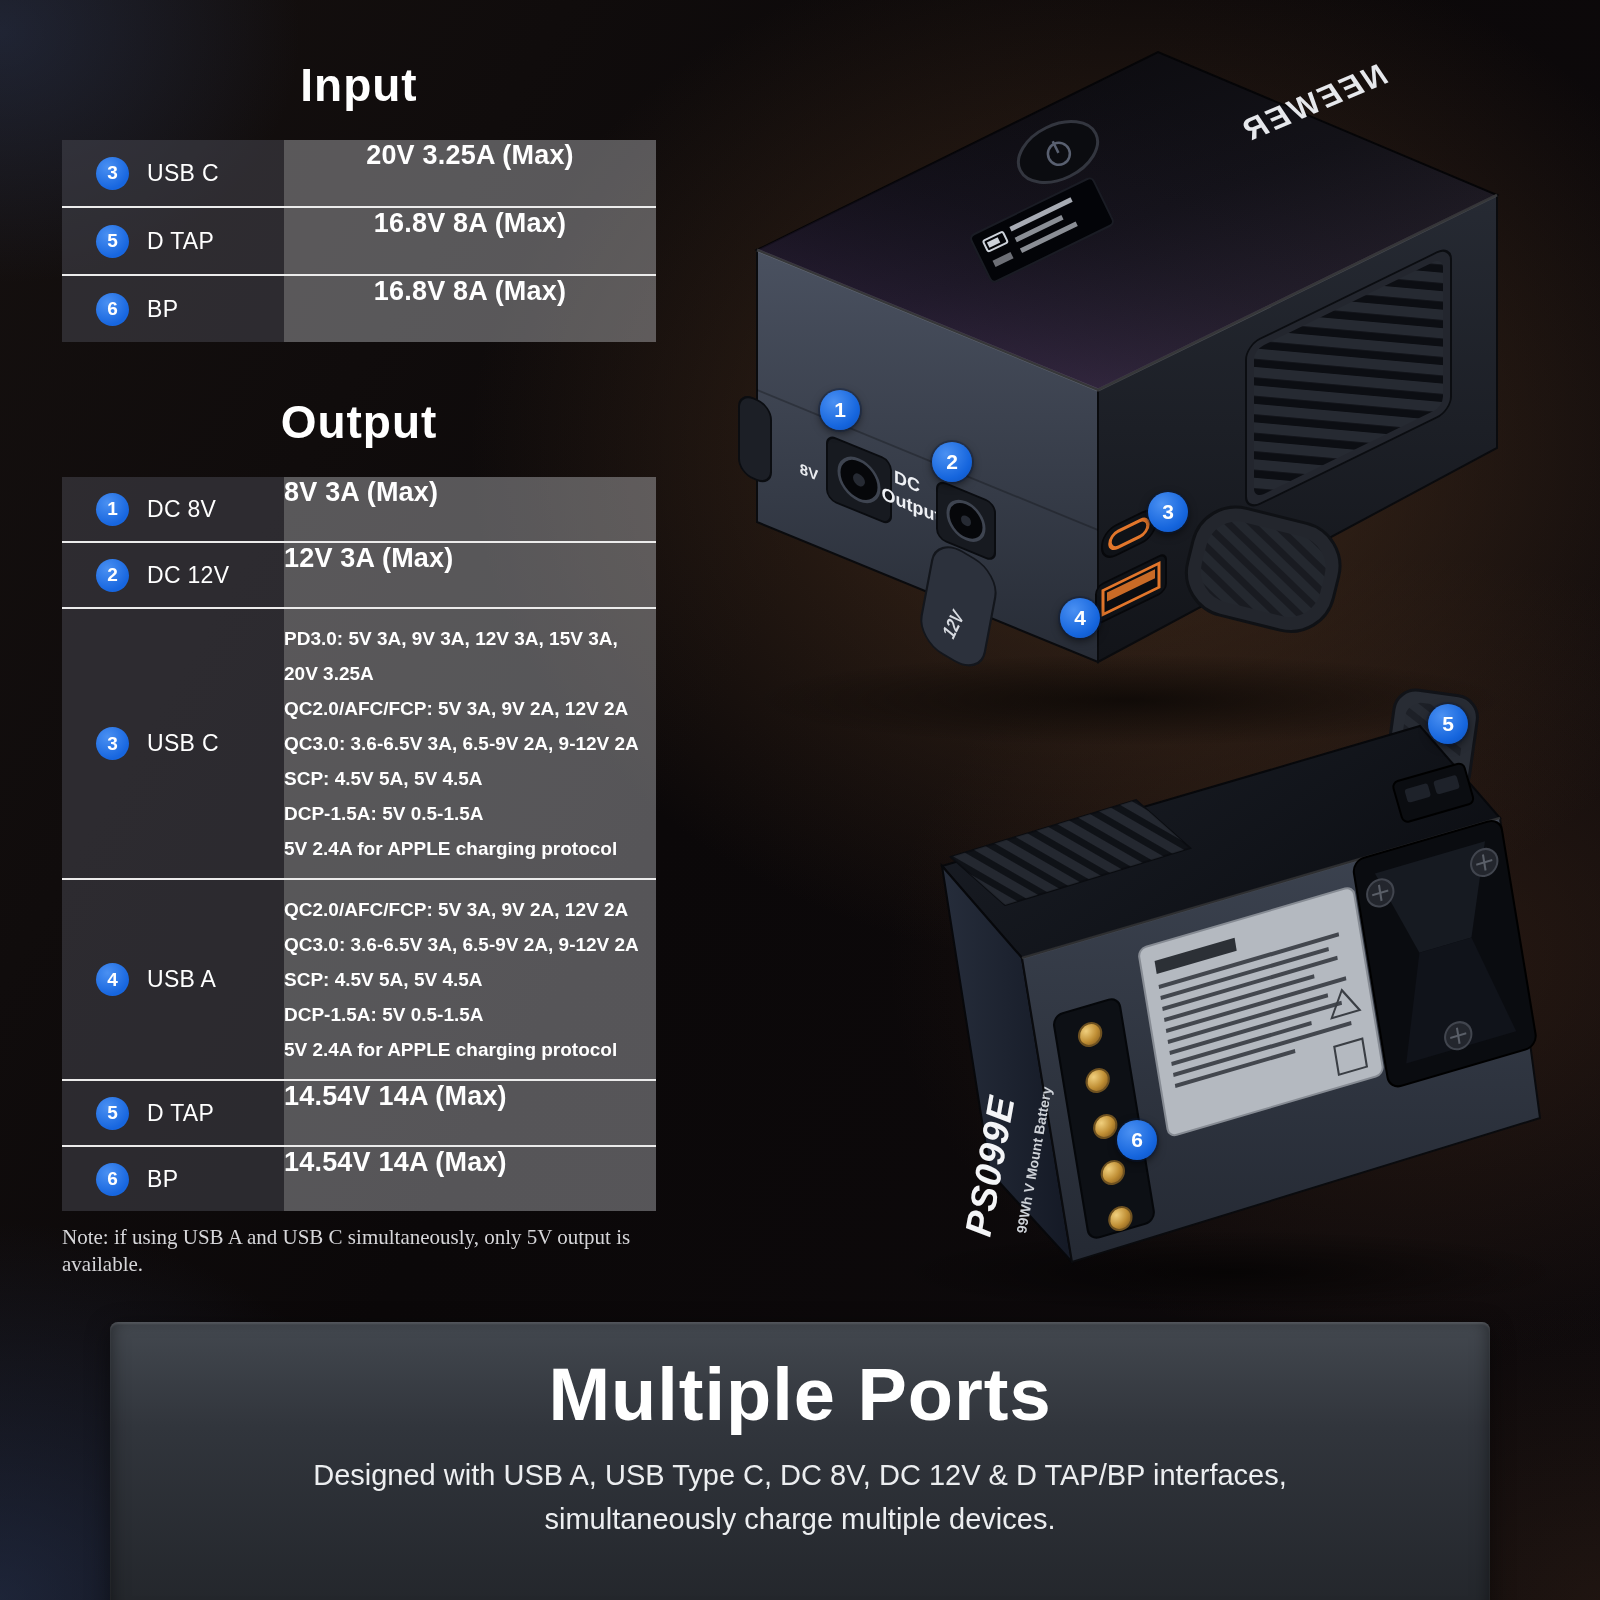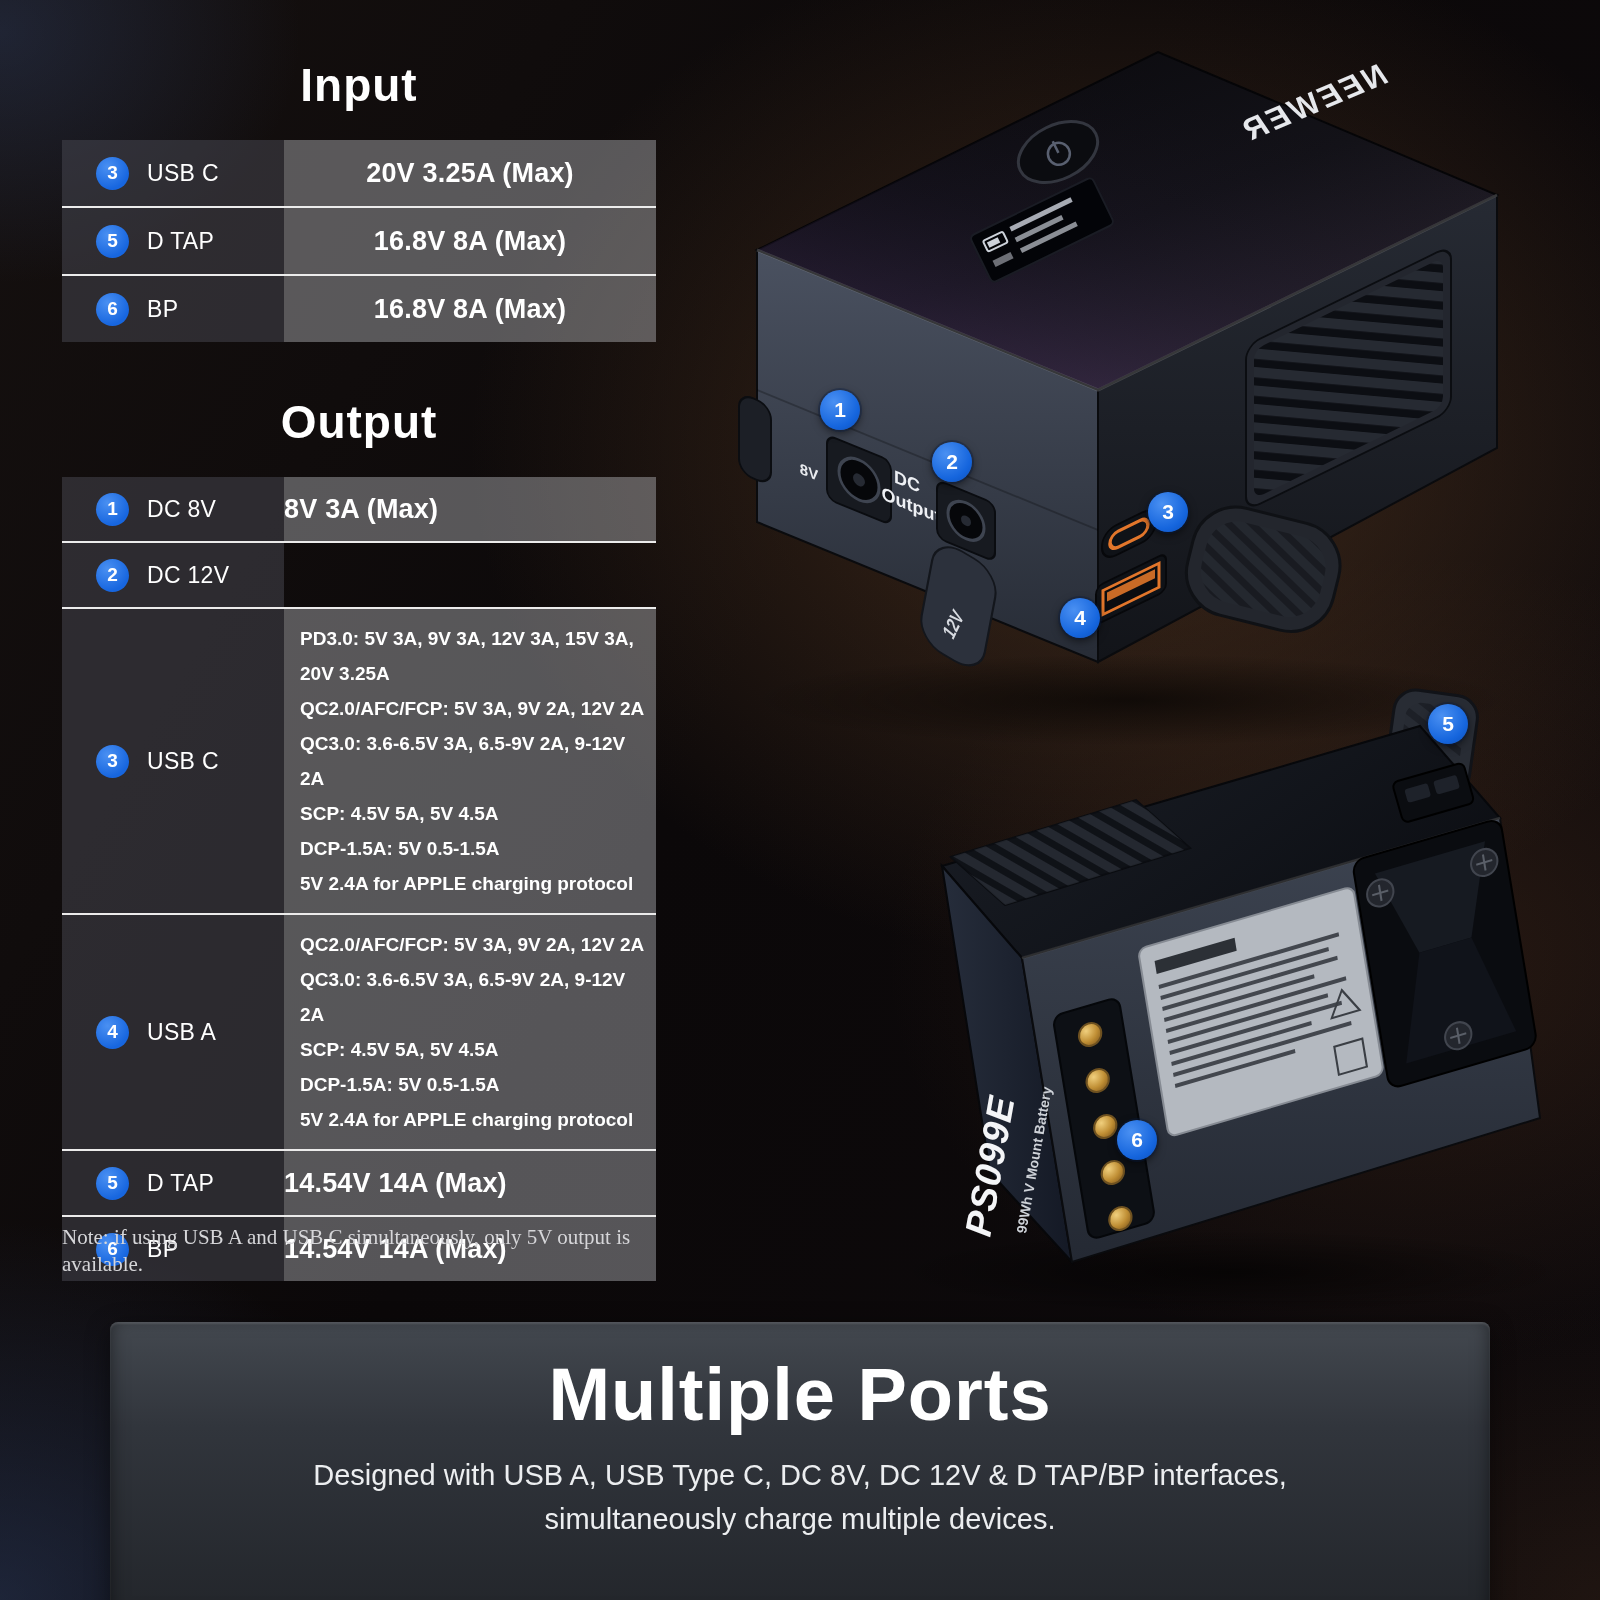--- a/index.html
+++ b/index.html
@@ -15,25 +15,25 @@
       linear-gradient(120deg,#15100f 0%,#0b0809 45%,#0e0a0c 100%);
   }
   .spec-block{position:absolute;left:62px;width:594px;}
   .block-title{text-align:center;font-size:46px;font-weight:800;letter-spacing:1px;color:#fff;margin-bottom:28px;}
   .spec-table{display:flex;flex-direction:column;}
   .spec-row{display:flex;align-items:stretch;}
   .spec-row + .spec-row{border-top:2px solid rgba(255,255,255,0.92);}
   .h66{height:66px;} .h64{height:64px;}
   .row-left{width:222px;flex-shrink:0;display:flex;align-items:center;box-sizing:border-box;
     padding-left:34px;background:rgba(70,70,78,0.55);}
-  .row-right{flex:1;display:flex;flex-direction:column;justify-content:center;
+  .row-right{flex:1;display:flex;flex-direction:column;justify-content:flex-start;
     background:rgba(200,202,208,0.40);box-sizing:border-box;}
   .row-right.centered{align-items:center;}
   .row-right.leftpad{}
-  .row-right.multi{padding:12px 6px 12px 16px;}
+  .row-right.multi{padding:12px 6px 12px 0;}
   .num-badge{width:33px;height:33px;border-radius:50%;flex-shrink:0;
     background:radial-gradient(circle at 35% 30%, #4a90f2, #1766DF 70%);
     color:#fff;font-size:19px;font-weight:700;display:flex;align-items:center;justify-content:center;}
   .row-label{color:#fff;font-size:23px;font-weight:400;margin-left:18px;letter-spacing:0.3px;white-space:nowrap;}
   .value-big{color:#fff;font-size:27px;font-weight:700;letter-spacing:0.2px;}
   .value-small{color:#fff;font-size:19px;font-weight:700;line-height:35px;}
   .note{position:absolute;left:62px;top:1224px;width:590px;font-size:21px;line-height:27px;color:#d6d6d9;font-family:Liberation Serif, serif;}
   .footer-panel{position:absolute;left:110px;top:1322px;width:1380px;height:302px;border-radius:8px;
     background:linear-gradient(180deg,#43484f 0%,#31353c 35%,#22252a 100%);
     box-shadow:inset 0 2px 2px rgba(255,255,255,0.12), inset 0 -6px 18px rgba(0,0,0,0.5), 0 6px 24px rgba(0,0,0,0.45);
@@ -295,20 +295,23 @@
         <div class="row-right leftpad">
           <div class="value-big">8V 3A (Max)</div>
         </div>
       </div>
 
       <div class="spec-row h64">
         <div class="row-left">
           <div class="num-badge">2</div>
           <div class="row-label">DC 12V</div>
         </div>
+        <div class="row-right leftpad">
+          <div class="value-big">12V 3A (Max)</div>
+        </div>
       </div>
 
       <div class="spec-row">
         <div class="row-left">
           <div class="num-badge">3</div>
           <div class="row-label">USB C</div>
         </div>
         <div class="row-right multi">
           <div class="value-small">PD3.0: 5V 3A, 9V 3A, 12V 3A, 15V 3A, 20V 3.25A</div>
           <div class="value-small">QC2.0/AFC/FCP: 5V 3A, 9V 2A, 12V 2A</div>

